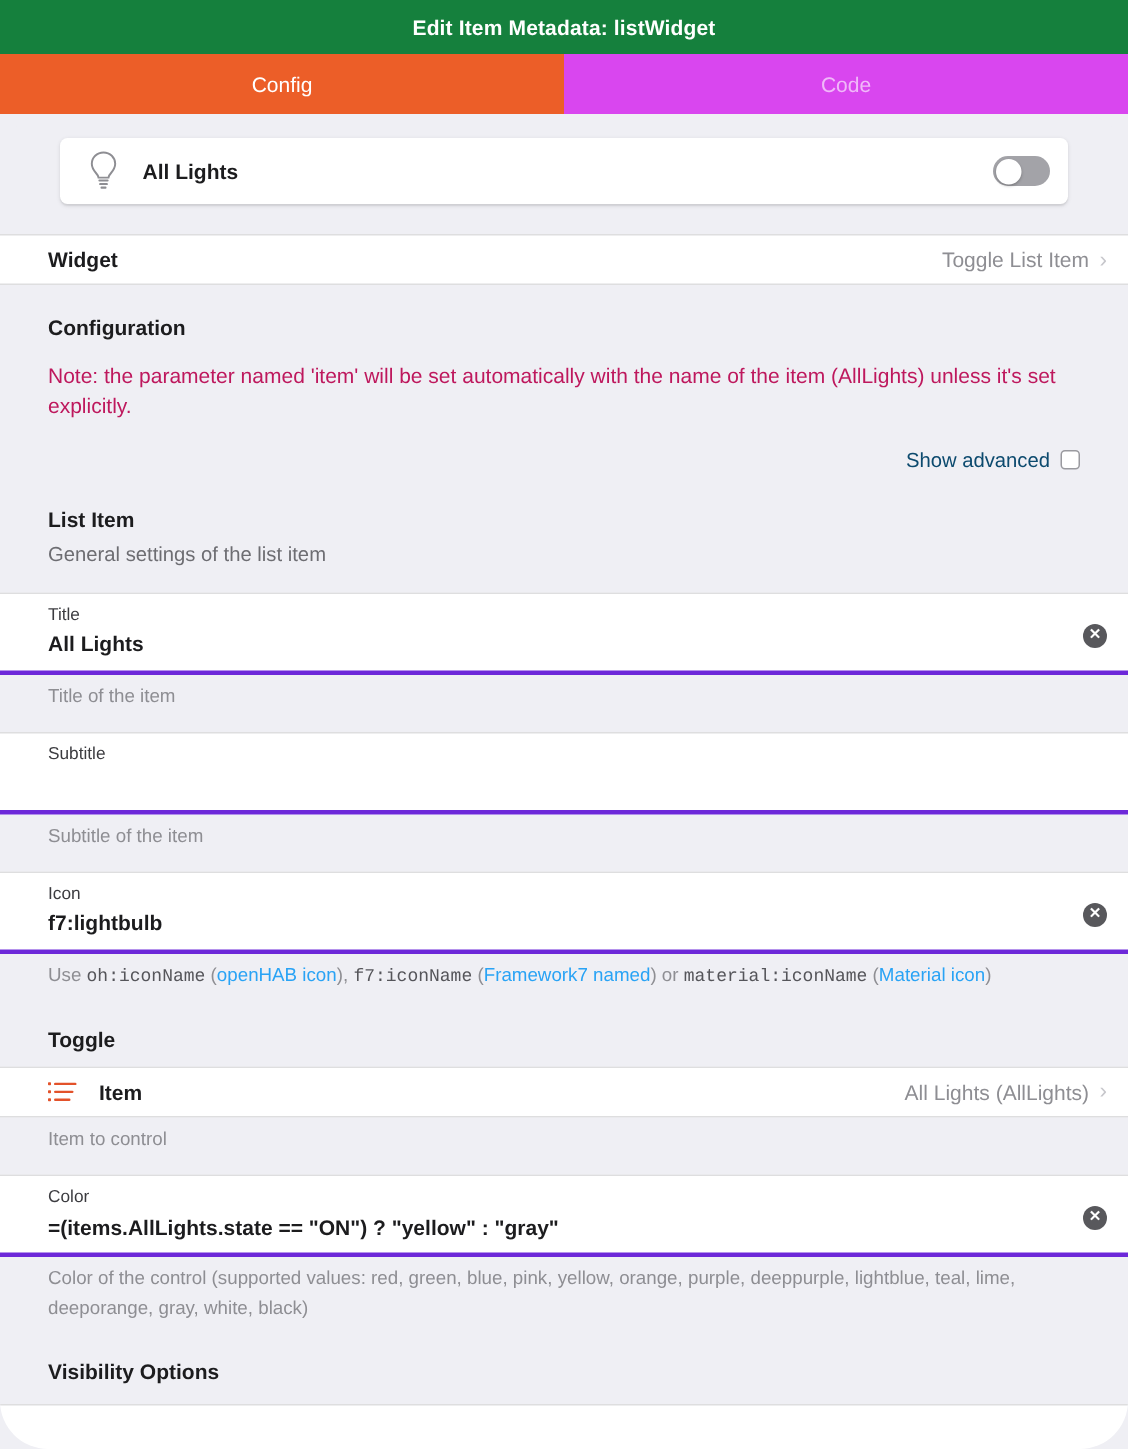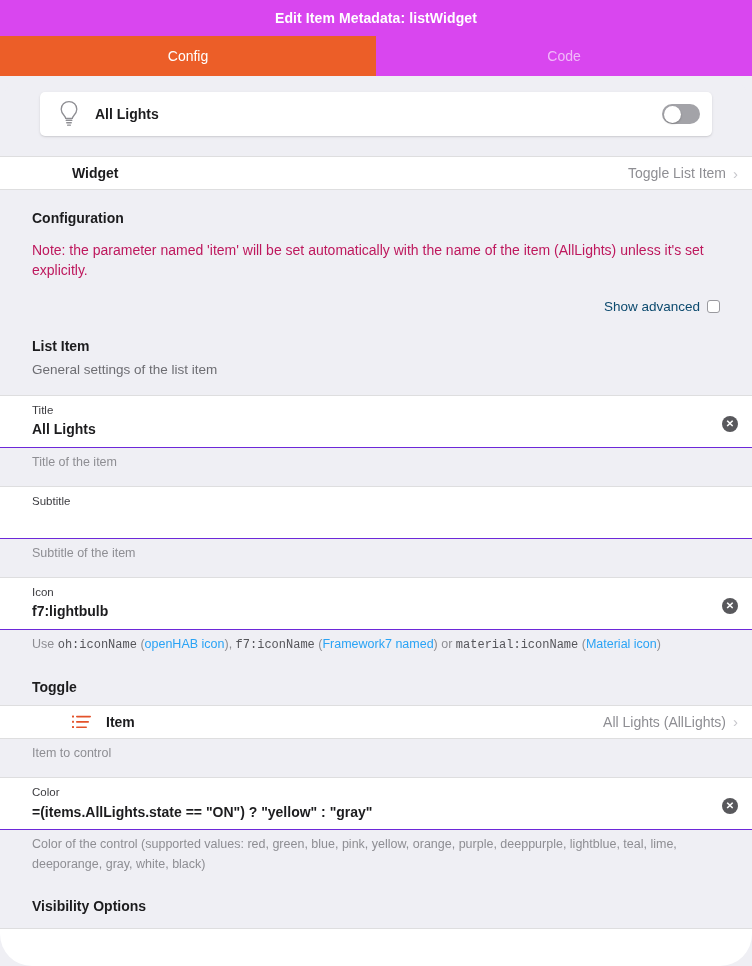--- a/index.html
+++ b/index.html
@@ -7,21 +7,21 @@
   html, body {
     width: 752px;
     height: 966px;
     overflow: hidden;
     font-family: "Liberation Sans", sans-serif;
     background: #efeff4;
   }
 
   
   .navbar {
-    background: #d946ef;
+    background: #15803d;
     height: 36px;
     display: flex;
     align-items: center;
     justify-content: center;
     position: relative;
   }
   .navbar-title {
     color: #ffffff;
     font-size: 14px;
     font-weight: bold;
@@ -108,21 +108,20 @@
     border-radius: 50%;
     background: #ffffff;
     box-shadow: 0 1px 2px rgba(0,0,0,0.25);
   }
 
   
   .list-block {
     background: #ffffff;
     border-top: 1px solid #dededf;
     border-bottom: 1px solid #dededf;
-    padding-left: 40px;
   }
   .list-row {
     display: flex;
     align-items: center;
     min-height: 32px;
     padding: 6px 14px 6px 32px;
     cursor: pointer;
   }
   .list-row-title {
     font-size: 14px;
@@ -190,21 +189,21 @@
     border: 1px solid #9a9a9f;
     border-radius: 3px;
     background: #ffffff;
     flex: none;
   }
 
   
   .input-block {
     background: #ffffff;
     border-top: 1px solid #dededf;
-    border-bottom: 1px solid #6d28d9;
+    border-bottom: 3px solid #6d28d9;
     padding: 7px 14px 7px 32px;
     display: flex;
     align-items: flex-start;
     min-height: 46px;
   }
   .input-inner { flex: 1; min-width: 0; }
   .input-label {
     font-size: 11.5px;
     color: #3c3c40;
     line-height: 1.35;

